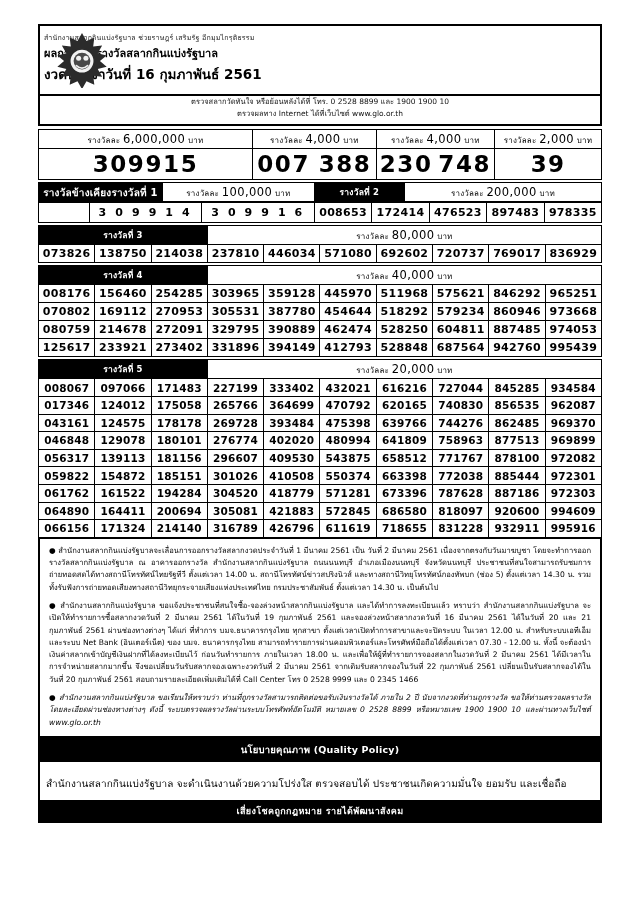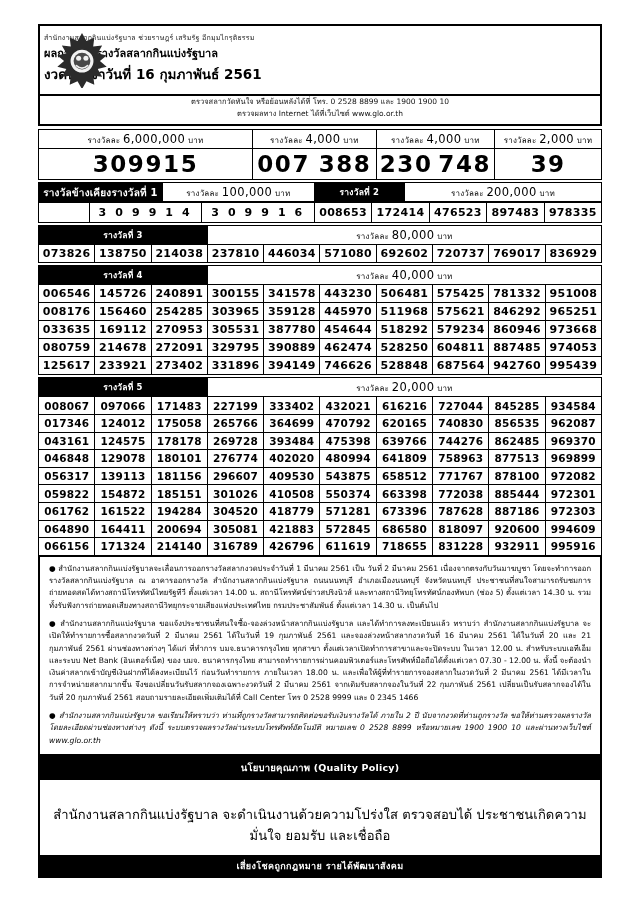--- a/index.html
+++ b/index.html
@@ -163,23 +163,22 @@
     border-left: 2px solid #000;
     border-right: 2px solid #000;
     box-sizing: border-box;
     letter-spacing: 0.2px;
   }
   .policy-text {
     border: 2px solid #000;
     border-top: none;
     border-bottom: none;
     box-sizing: border-box;
-    text-align: center;
-    font-size: 13px;
-    padding: 24px 6px 9px 6px;
+    font-size: 10px;
+    padding: 14px 6px 9px 6px;
     letter-spacing: 0.1px;
   }
   .slogan-bar {
     background: #000;
     color: #fff;
     text-align: center;
     font-size: 9px;
     font-weight: bold;
     padding: 4px 0 5px 0;
     box-sizing: border-box;
@@ -359,45 +358,33 @@
       <td class="blk" colspan="3">รางวัลที่ 4</td>
       <td class="amt" colspan="7">
         <span>รางวัลละ</span>
         <span class="big">40,000</span>
         <span>บาท</span>
       </td>
     </tr>
     </tbody>
       <tbody>
       <tr>
-        <td class="cell-n">006546</td>
-        <td class="cell-n">145726</td>
-        <td class="cell-n">240891</td>
-        <td class="cell-n">300155</td>
-        <td class="cell-n">341578</td>
-        <td class="cell-n">443230</td>
-        <td class="cell-n">506481</td>
-        <td class="cell-n">575425</td>
-        <td class="cell-n">781332</td>
-        <td class="cell-n">951008</td>
-      </tr>
-      <tr>
         <td class="cell-n">008176</td>
         <td class="cell-n">156460</td>
         <td class="cell-n">254285</td>
         <td class="cell-n">303965</td>
         <td class="cell-n">359128</td>
         <td class="cell-n">445970</td>
         <td class="cell-n">511968</td>
         <td class="cell-n">575621</td>
         <td class="cell-n">846292</td>
         <td class="cell-n">965251</td>
       </tr>
       <tr>
-        <td class="cell-n">033635</td>
+        <td class="cell-n">070802</td>
         <td class="cell-n">169112</td>
         <td class="cell-n">270953</td>
         <td class="cell-n">305531</td>
         <td class="cell-n">387780</td>
         <td class="cell-n">454644</td>
         <td class="cell-n">518292</td>
         <td class="cell-n">579234</td>
         <td class="cell-n">860946</td>
         <td class="cell-n">973668</td>
       </tr>
@@ -412,21 +399,21 @@
         <td class="cell-n">604811</td>
         <td class="cell-n">887485</td>
         <td class="cell-n">974053</td>
       </tr>
       <tr>
         <td class="cell-n">125617</td>
         <td class="cell-n">233921</td>
         <td class="cell-n">273402</td>
         <td class="cell-n">331896</td>
         <td class="cell-n">394149</td>
-        <td class="cell-n">746626</td>
+        <td class="cell-n">412793</td>
         <td class="cell-n">528848</td>
         <td class="cell-n">687564</td>
         <td class="cell-n">942760</td>
         <td class="cell-n">995439</td>
       </tr>
     </tbody>
   </table>
 
   <table class="tbl" style="margin-top:2px;border-radius:23px;">
     <colgroup>

